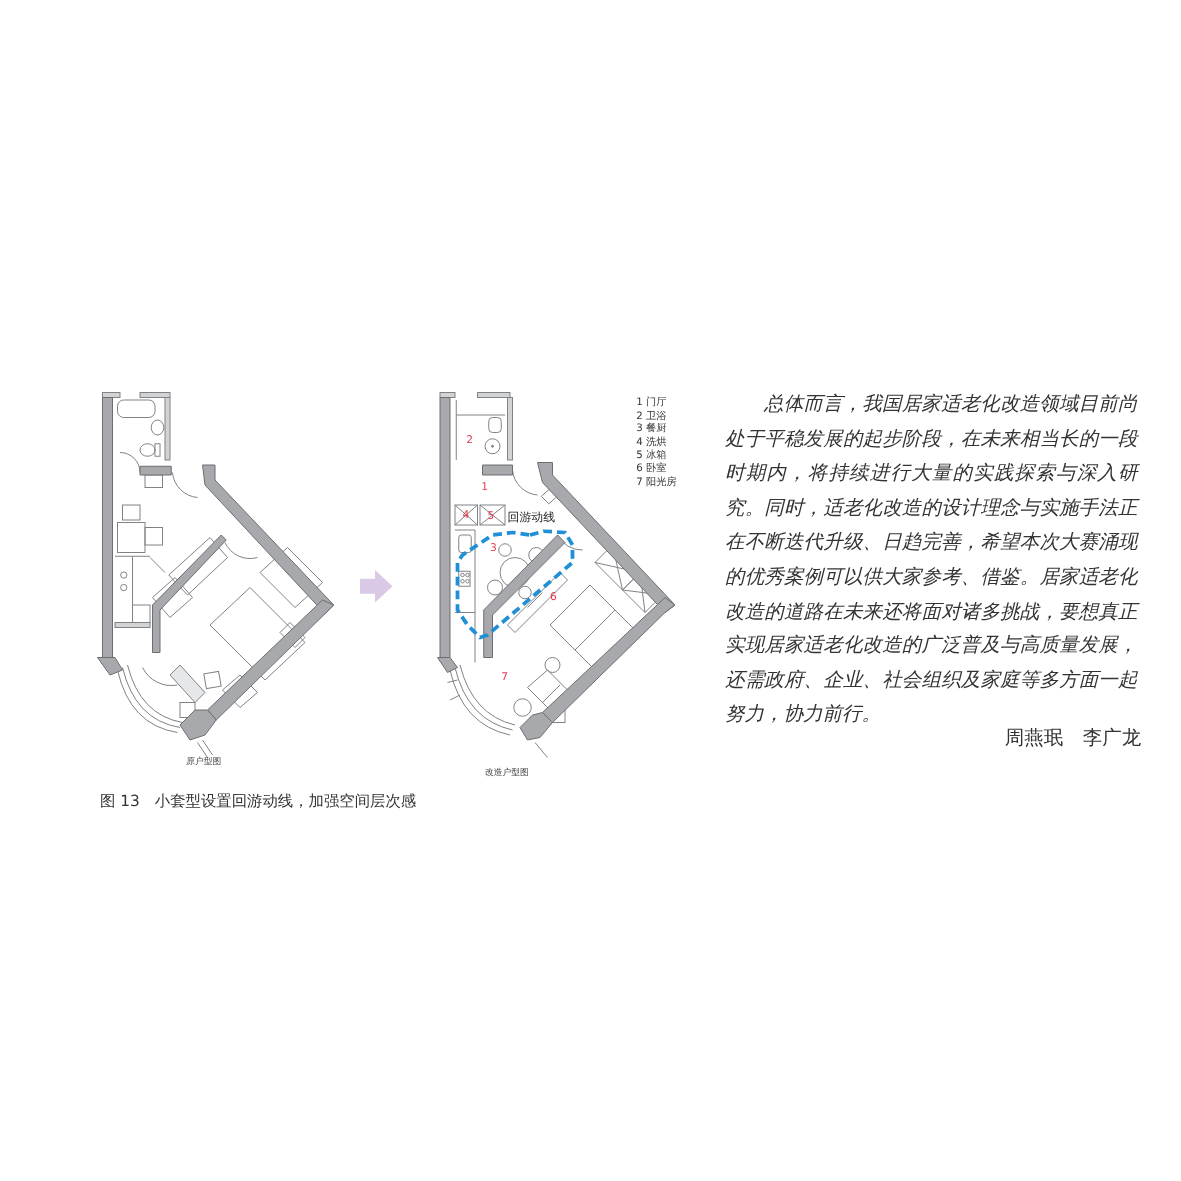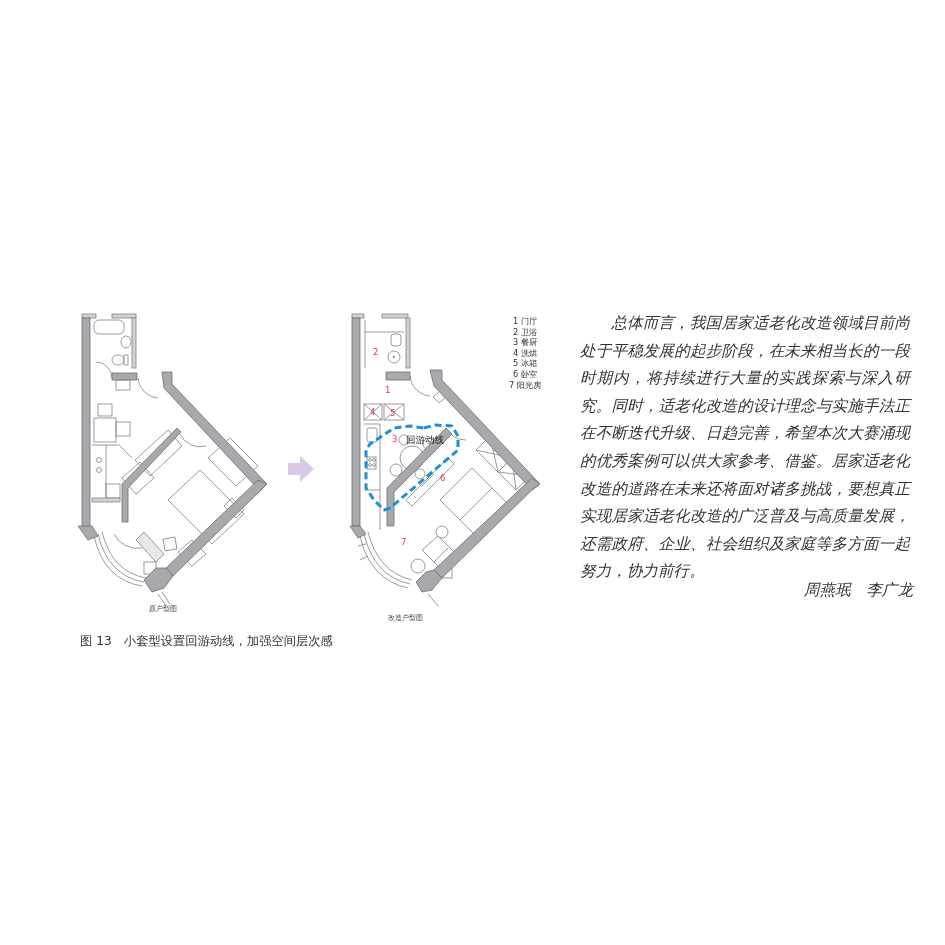--- a/index.html
+++ b/index.html
@@ -2,26 +2,26 @@
 <html><head>
   <meta charset="utf-8">
   <style>
     html, body { margin: 0; padding: 0; background: #ffffff; }
     body { width: 945px; height: 945px; position: relative; overflow: hidden; font-family: "DejaVu Sans", "Liberation Sans", sans-serif; color: #231f20; }
     .plan { position: absolute; }
     .plan svg { display: block; }
     .plan-caption { position: absolute; font-size: 7px; color: #444; letter-spacing: 0; white-space: nowrap; }
     .arrow { position: absolute; left: 286px; top: 455px; }
     .legend { position: absolute; left: 509px; top: 316px; font-size: 8.2px; line-height: 10.6px; color: #333; }
-    .legend div { white-space: nowrap; text-align: center; }
-    .route-label { position: absolute; left: 406px; top: 408px; font-size: 9.5px; color: #222; white-space: nowrap; margin-top: 26px; }
+    .legend div { white-space: nowrap; }
+    .route-label { position: absolute; left: 406px; top: 408px; font-size: 9.5px; color: #222; white-space: nowrap; }
     .room-num { position: absolute; font-size: 8.5px; color: #e8374a; }
     .body-text { position: absolute; left: 580px; top: 310px; width: 330px; font-family: "DejaVu Serif", "Liberation Serif", serif; font-size: 15.6px; line-height: 27.6px; color: #333; text-align: justify; font-style: italic; }
     .body-text p { margin: 0; text-indent: 2em; }
-    .author { position: absolute; right: 32px; top: 580px; font-family: "DejaVu Serif", "Liberation Serif", serif; font-size: 15.6px; color: #333; white-space: nowrap; font-style: italic; }
+    .author { position: absolute; right: 32px; top: 580px; font-family: "DejaVu Serif", "Liberation Serif", serif; font-size: 15.6px; color: #333; white-space: nowrap; }
     .figure-caption { position: absolute; left: 80px; top: 633px; font-size: 12.3px; color: #333; white-space: nowrap; }
     .figure-caption .num { margin-right: 12px; }
   </style>
 </head>
 <body>
 
 <div class="plan" style="left:60px; top:300px;">
   <svg width="230" height="310" viewBox="0 0 230 310" xmlns="http://www.w3.org/2000/svg">
     <g fill="none" stroke="#808285" stroke-width="0.8">
 

